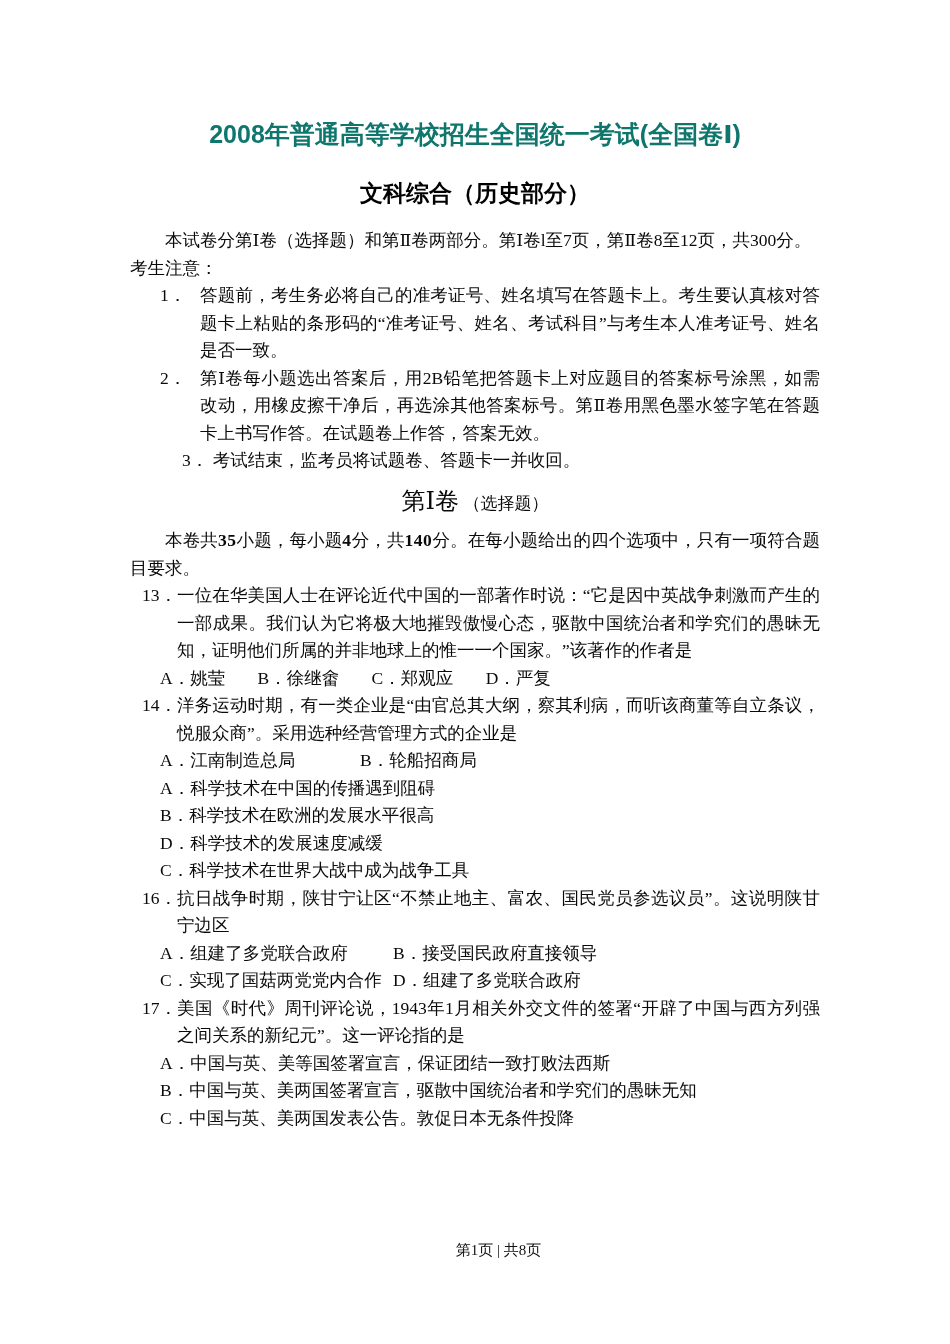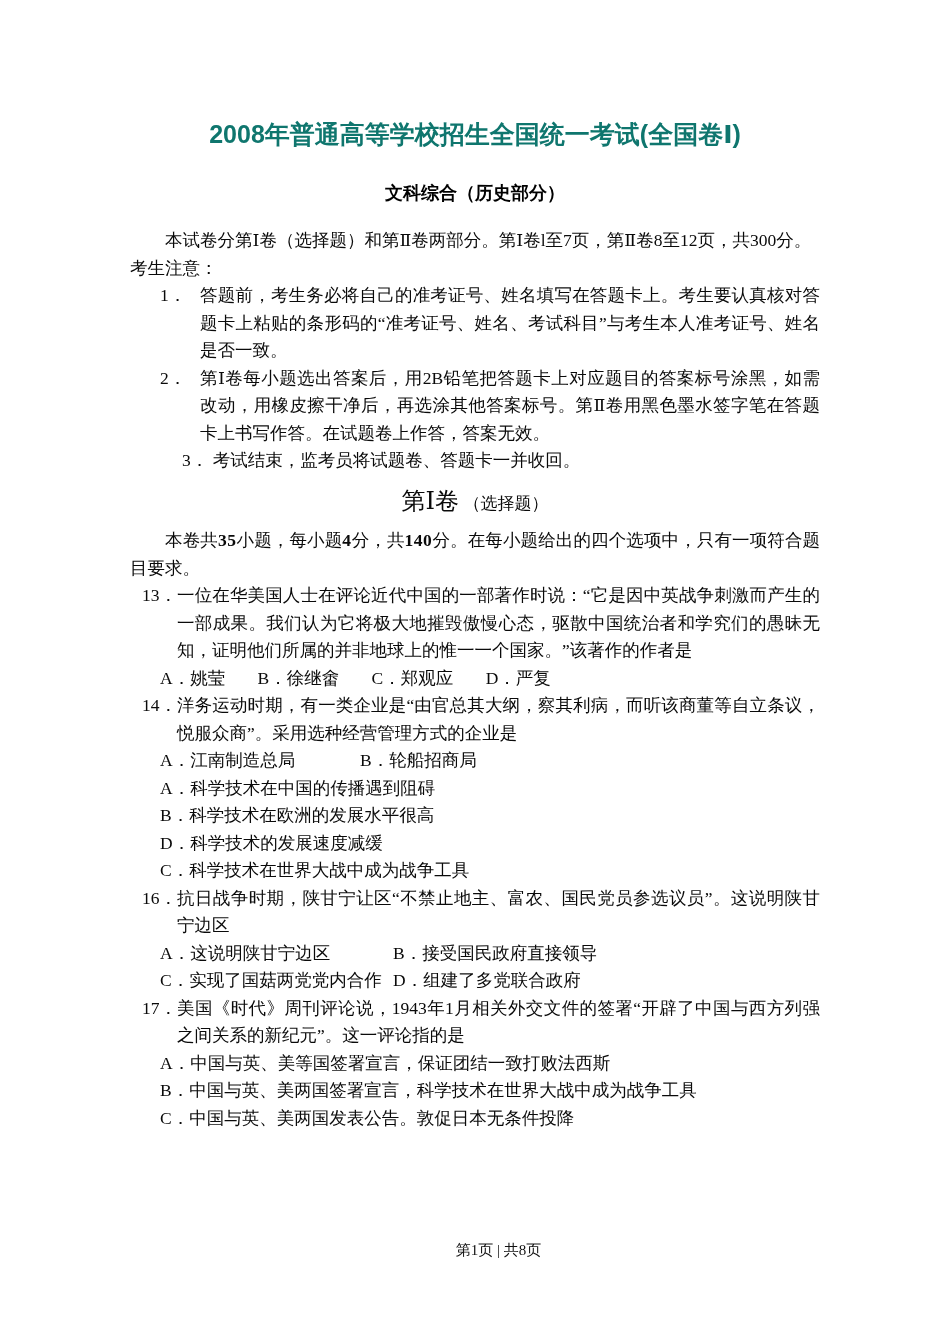--- a/index.html
+++ b/index.html
@@ -16,21 +16,21 @@
     padding: 118px 130px 0 130px;
     background: #ffffff;
   }
   .doc-title {
     font-family: "Liberation Sans", "DejaVu Sans", sans-serif;
     font-weight: 700; font-size: 25px; line-height: 33px;
     text-align: center; margin: 0 0 27px 0; color: #0f766e;
   }
   .doc-subtitle {
     font-family: "Liberation Sans", "DejaVu Sans", sans-serif;
-    font-weight: 700; font-size: 18px; line-height: 30px;
+    font-weight: 700; font-size: 23px; line-height: 30px;
     text-align: center; margin: 0 0 19px 0; color: #000;
   }
   .preamble { margin: 0; text-indent: 2em; text-align: justify; }
   .notice-heading { margin: 0; }
   .notice { position: relative; padding-left: 70px; text-align: justify; }
   .notice .num { position: absolute; left: 30px; top: 0; }
   .notice.single { padding-left: 52px; }
   .notice.single .num { position: static; }
   .section-heading { text-align: center; margin: 13px 0 10px 0; }
   .section-heading .big { font-size: 24px; }
@@ -117,37 +117,37 @@
     </div>
   </div>
 
   <div class="question q-wide">
     <div class="q-body">
       <span class="q-num">16．</span>
       <span>抗日战争时期，陕甘宁让区“不禁止地主、富农、国民党员参选议员”。这说明陕甘宁边区</span>
     </div>
     <div class="opts">
       <div class="opt-row">
-        <span class="c1">A．这说明陕甘宁边区</span>
+        <span class="c1">A．组建了多党联合政府</span>
         <span>B．接受国民政府直接领导</span>
       </div>
       <div class="opt-row">
         <span class="c1">C．实现了国菇两党党内合作</span>
         <span>D．组建了多党联合政府</span>
       </div>
     </div>
   </div>
 
   <div class="question">
     <div class="q-body">
       <span class="q-num">17．</span>
       <span>美国《时代》周刊评论说，1943年1月相关外交文件的签署“开辟了中国与西方列强之间关系的新纪元”。这一评论指的是</span>
     </div>
     <div class="opts">
       <div>A．中国与英、美等国签署宣言，保证团结一致打败法西斯</div>
-      <div>B．中国与英、美两国签署宣言，科学技术在世界大战中成为战争工具</div>
+      <div>B．中国与英、美两国签署宣言，驱散中国统治者和学究们的愚昧无知</div>
       <div>C．中国与英、美两国发表公告。敦促日本无条件投降</div>
     </div>
   </div>
 
   <div class="footer">第1页 | 共8页</div>
 
 </div>
 
 </body></html>

